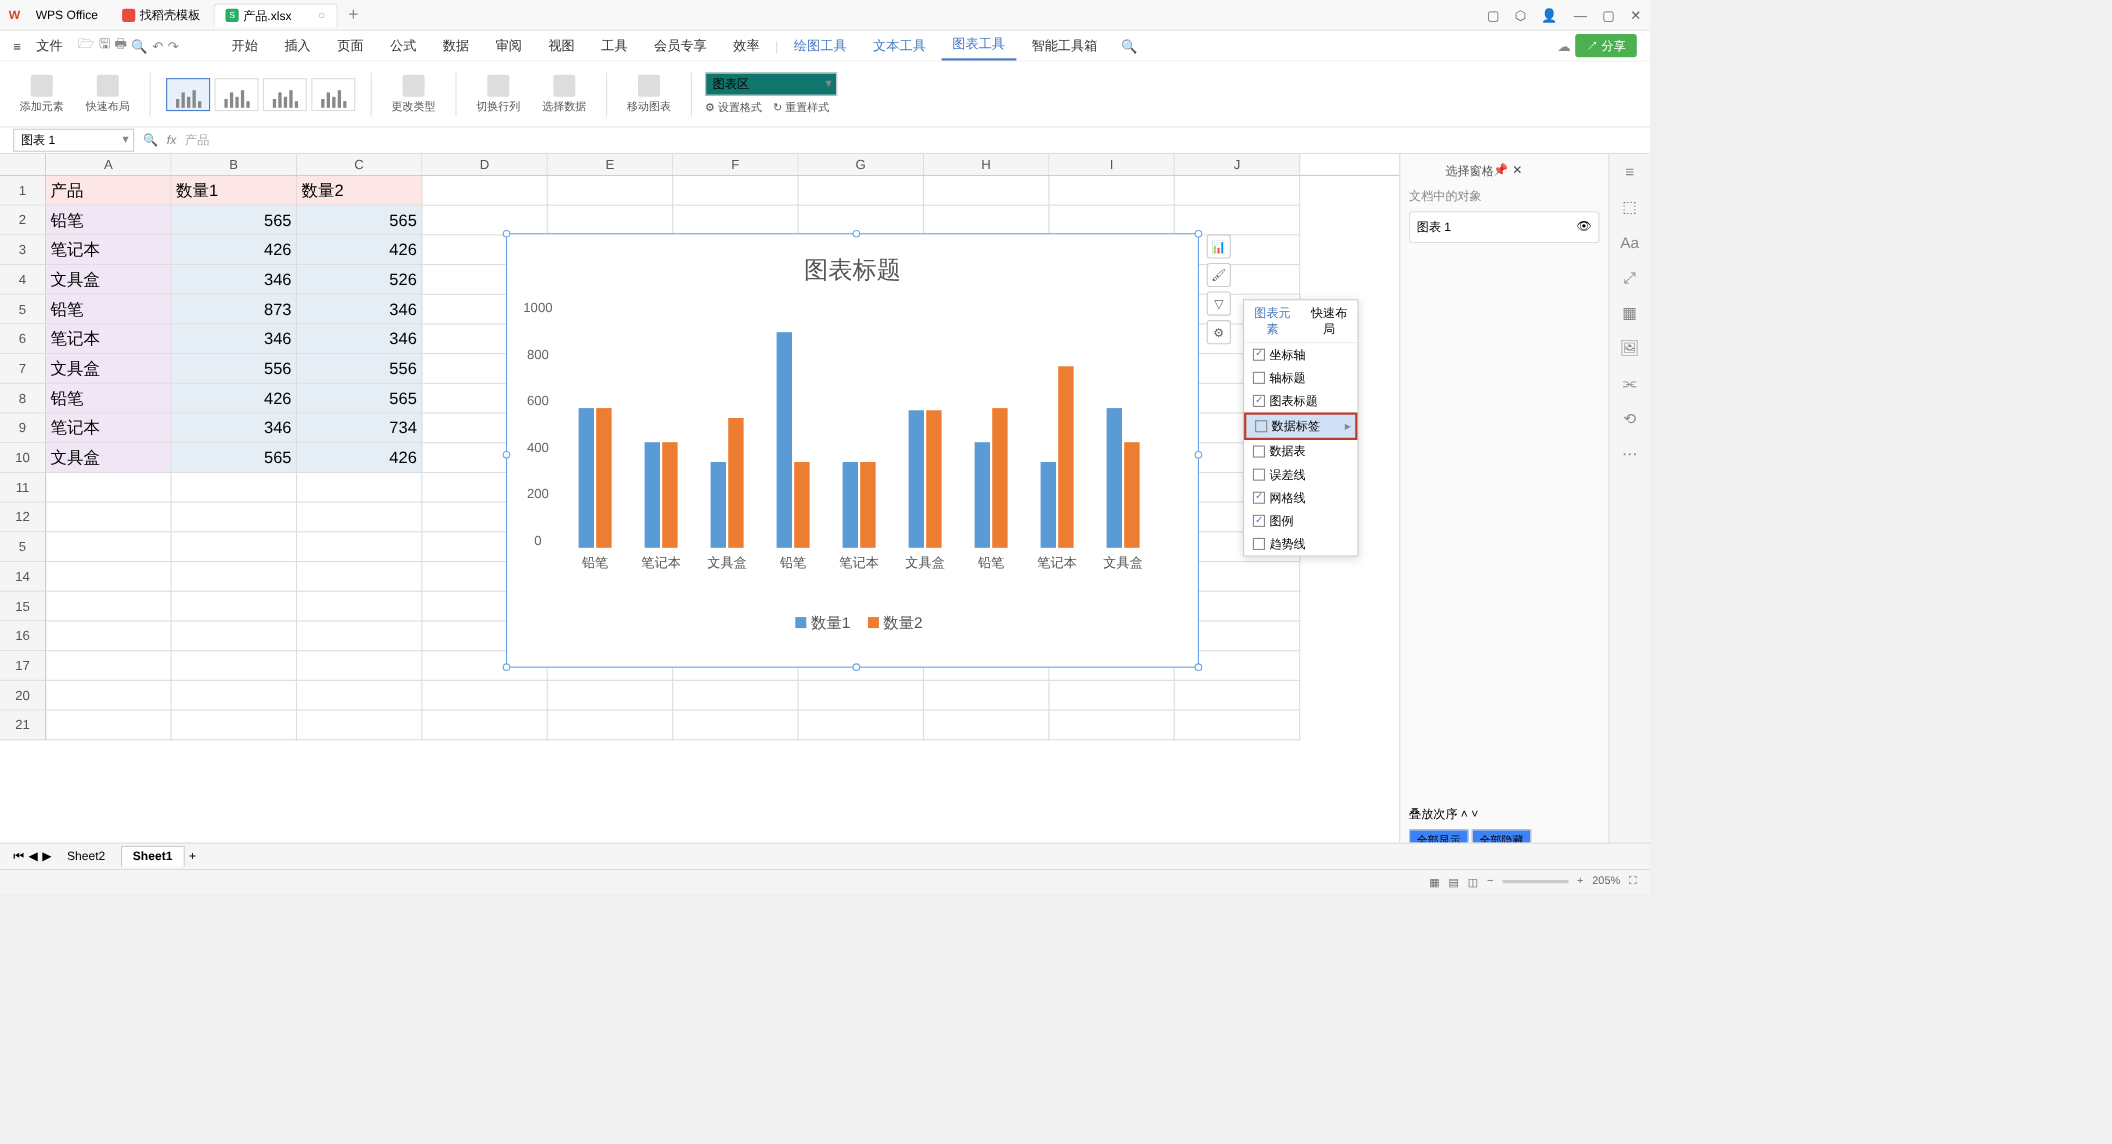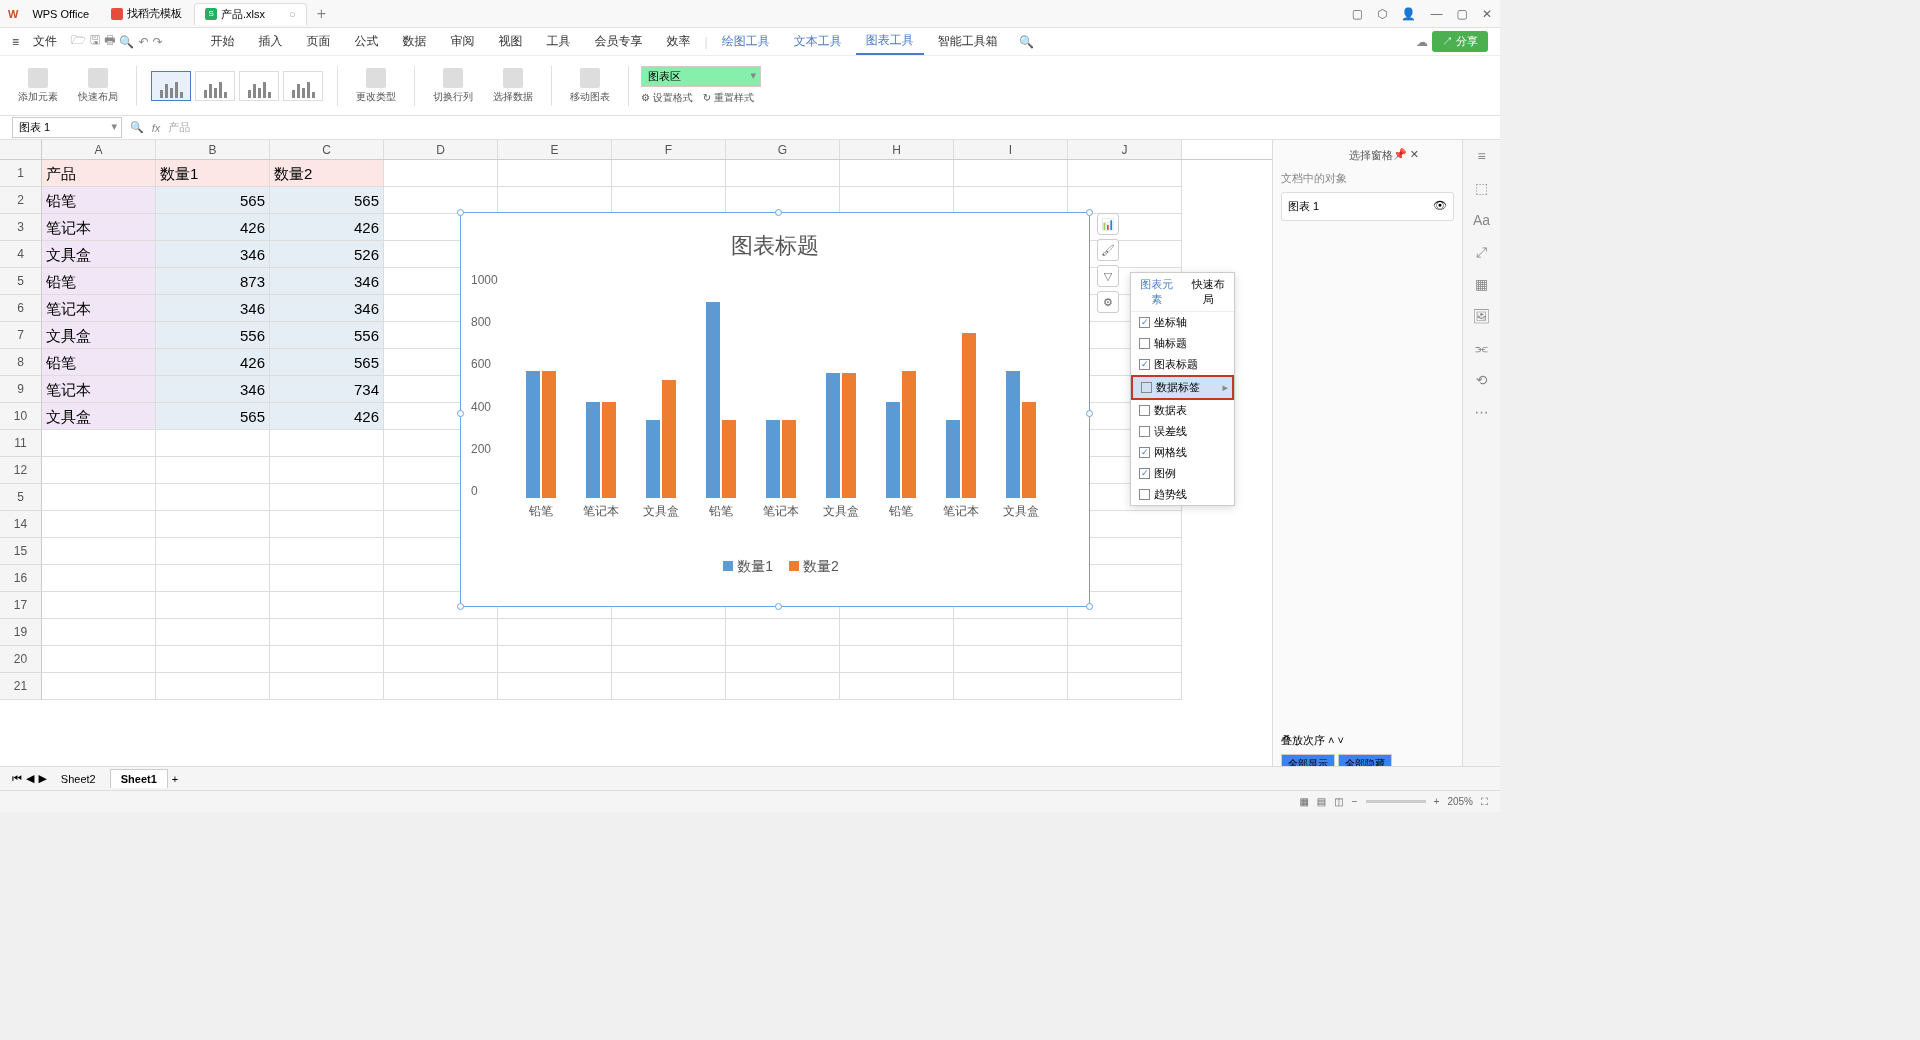--- a/index.html
+++ b/index.html
@@ -16,21 +16,21 @@
 .menu-item{padding:4px 10px;cursor:pointer;}
 .menu-item.active{color:#4a7bc8;border-bottom:2px solid #4a7bc8;}
 .menu-item.blue{color:#4a7bc8;}
 .toolbar{height:60px;background:#fff;display:flex;align-items:center;padding:4px 12px;gap:8px;border-bottom:1px solid #e0e0e0;}
 .tool-group{display:flex;flex-direction:column;align-items:center;font-size:10px;color:#555;padding:0 6px;}
 .tool-icon{width:20px;height:20px;background:#ddd;border-radius:2px;margin-bottom:2px;}
 .chart-preview{width:40px;height:30px;border:1px solid #ddd;display:inline-flex;align-items:flex-end;justify-content:center;gap:2px;padding:2px;margin:0 2px;}
 .chart-preview.sel{border:1px solid #4a7bc8;background:#e8f0fb;}
 .mini-bar{width:3px;background:#888;}
 .divider{width:1px;height:40px;background:#e0e0e0;margin:0 4px;}
-.dropdown{border:1px solid #ccc;padding:2px 20px 2px 6px;font-size:11px;background:#86efac;position:relative;}
+.dropdown{border:1px solid #ccc;padding:2px 20px 2px 6px;font-size:11px;background:#0f766e;position:relative;}
 .dropdown::after{content:"▾";position:absolute;right:4px;color:#888;}
 .formula-bar{height:24px;background:#fff;display:flex;align-items:center;border-bottom:1px solid #e0e0e0;padding:0 12px;gap:8px;font-size:11px;}
 .name-box{border:1px solid #ccc;padding:2px 20px 2px 6px;width:110px;position:relative;}
 .name-box::after{content:"▾";position:absolute;right:4px;color:#888;}
 .fx{color:#888;font-style:italic;}
 .main{display:flex;height:calc(100% - 170px);}
 .sheet-area{flex:1;background:#fff;position:relative;overflow:hidden;}
 .col-headers{display:flex;height:20px;border-bottom:1px solid #ccc;}
 .corner{width:42px;border-right:1px solid #ccc;background:#f5f5f5;}
 .col-h{width:114px;text-align:center;font-size:12px;color:#555;border-right:1px solid #ddd;background:#f5f5f5;line-height:20px;}
@@ -38,21 +38,21 @@
 .row{display:flex;height:27px;}
 .row-h{width:42px;text-align:center;font-size:12px;color:#555;border-right:1px solid #ccc;border-bottom:1px solid #ddd;background:#f5f5f5;line-height:27px;}
 .cell{width:114px;border-right:1px solid #ddd;border-bottom:1px solid #ddd;padding:2px 4px;font-size:15px;line-height:23px;}
 .cell.header{background:#fce6e6;}
 .cell.colA{background:#f0e6f5;}
 .cell.colBC{background:#e6eef5;text-align:right;}
 .chart-obj{position:absolute;left:460px;top:72px;width:630px;height:395px;background:#fff;border:1px solid #6ba3e8;}
 .chart-handle{position:absolute;width:7px;height:7px;background:#fff;border:1px solid #6ba3e8;border-radius:50%;}
 .chart-title{text-align:center;font-size:22px;color:#555;margin-top:18px;}
 .chart-plot{position:absolute;left:50px;top:60px;width:540px;height:225px;}
-.y-axis{position:absolute;left:-40px;top:0;height:100%;display:flex;flex-direction:column;justify-content:space-between;font-size:12px;color:#666;text-align:left;width:36px;}
+.y-axis{position:absolute;left:-40px;top:0;height:100%;display:flex;flex-direction:column;justify-content:space-between;font-size:12px;color:#666;text-align:center;width:36px;}
 .bars{position:absolute;bottom:0;left:0;width:100%;height:100%;display:flex;align-items:flex-end;}
 .bar-group{flex:1;display:flex;justify-content:center;gap:2px;align-items:flex-end;height:100%;}
 .bar{width:14px;}
 .bar.blue{background:#5b9bd5;}
 .bar.orange{background:#ed7d31;}
 .x-labels{position:absolute;bottom:-22px;left:0;width:100%;display:flex;font-size:12px;color:#555;}
 .x-labels span{flex:1;text-align:center;}
 .legend{position:absolute;bottom:30px;left:0;width:100%;text-align:center;font-size:14px;color:#555;}
 .leg-sw{display:inline-block;width:10px;height:10px;margin:0 4px 0 12px;}
 .side-tools{position:absolute;right:-30px;top:0;display:flex;flex-direction:column;gap:4px;}
@@ -60,21 +60,21 @@
 .popup{position:absolute;left:1130px;top:272px;width:105px;background:#fff;border:1px solid #ccc;box-shadow:0 2px 8px rgba(0,0,0,0.15);font-size:11px;}
 .popup-tabs{display:flex;border-bottom:1px solid #eee;}
 .popup-tab{flex:1;padding:4px;text-align:center;}
 .popup-tab.active{color:#4a7bc8;}
 .check-row{display:flex;align-items:center;padding:3px 8px;gap:4px;}
 .check-row.hl{background:#d0e0f5;border:2px solid #c0392b;position:relative;}
 .check-row.hl::after{content:"▸";position:absolute;right:4px;color:#888;}
 .chk{width:11px;height:11px;border:1px solid #888;display:inline-block;}
 .chk.on::after{content:"✓";font-size:9px;color:#4a7bc8;margin-left:1px;position:relative;top:-3px;}
 .right-panel{width:190px;background:#fafafa;border-left:1px solid #ddd;padding:8px;font-size:11px;}
-.rp-title{display:flex;justify-content:center;margin-bottom:8px;color:#555;margin-left:33px;}
+.rp-title{display:flex;justify-content:flex-start;margin-bottom:8px;color:#555;margin-left:33px;}
 .rp-item{background:#fff;border:1px solid #ddd;padding:6px;border-radius:3px;display:flex;justify-content:space-between;}
 .icon-col{width:38px;background:#f5f5f5;border-left:1px solid #ddd;display:flex;flex-direction:column;align-items:center;padding-top:8px;gap:14px;}
 .icon-col div{width:18px;height:18px;color:#888;font-size:14px;text-align:center;}
 .tag-box{position:absolute;left:1000px;top:636px;width:220px;height:110px;background:#2196f3;border-radius:14px;color:#fff;font-size:60px;font-weight:bold;text-align:center;line-height:110px;}
 .statusbar{position:absolute;bottom:0;left:0;right:0;height:22px;background:#f5f5f5;border-top:1px solid #ddd;display:flex;align-items:center;padding:0 12px;font-size:10px;color:#666;justify-content:flex-end;gap:8px;}
 .sheet-tabs{position:absolute;bottom:22px;left:0;right:0;height:24px;background:#f5f5f5;border-top:1px solid #ddd;display:flex;align-items:center;padding:0 12px;font-size:11px;gap:4px;}
 .sheet-tab{padding:3px 10px;}
 .sheet-tab.active{background:#fff;border:1px solid #ccc;border-bottom:none;font-weight:bold;}
 .rp-bottom{position:absolute;bottom:4px;left:0;right:0;padding:4px 8px;font-size:11px;}
 .btn-sm{border:1px solid #ccc;padding:2px 6px;background:#3b82f6;font-size:10px;}
@@ -447,33 +447,20 @@
           <div class="cell"></div>
           <div class="cell"></div>
           <div class="cell"></div>
           <div class="cell"></div>
           <div class="cell"></div>
           <div class="cell"></div>
           <div class="cell"></div>
           <div class="cell"></div>
         </div>
         <div class="row">
-          <div class="row-h">19</div>
-          <div class="cell"></div>
-          <div class="cell"></div>
-          <div class="cell"></div>
-          <div class="cell"></div>
-          <div class="cell"></div>
-          <div class="cell"></div>
-          <div class="cell"></div>
-          <div class="cell"></div>
-          <div class="cell"></div>
-          <div class="cell"></div>
-        </div>
-        <div class="row">
           <div class="row-h">20</div>
           <div class="cell"></div>
           <div class="cell"></div>
           <div class="cell"></div>
           <div class="cell"></div>
           <div class="cell"></div>
           <div class="cell"></div>
           <div class="cell"></div>
           <div class="cell"></div>
           <div class="cell"></div>

